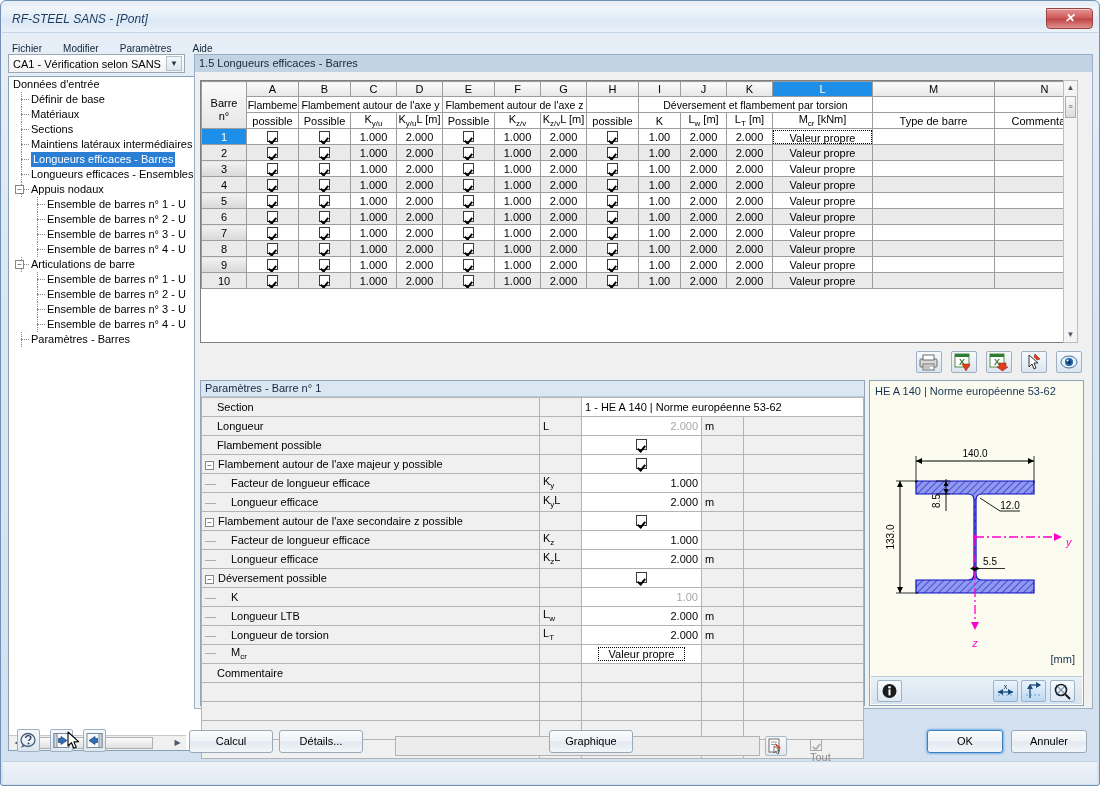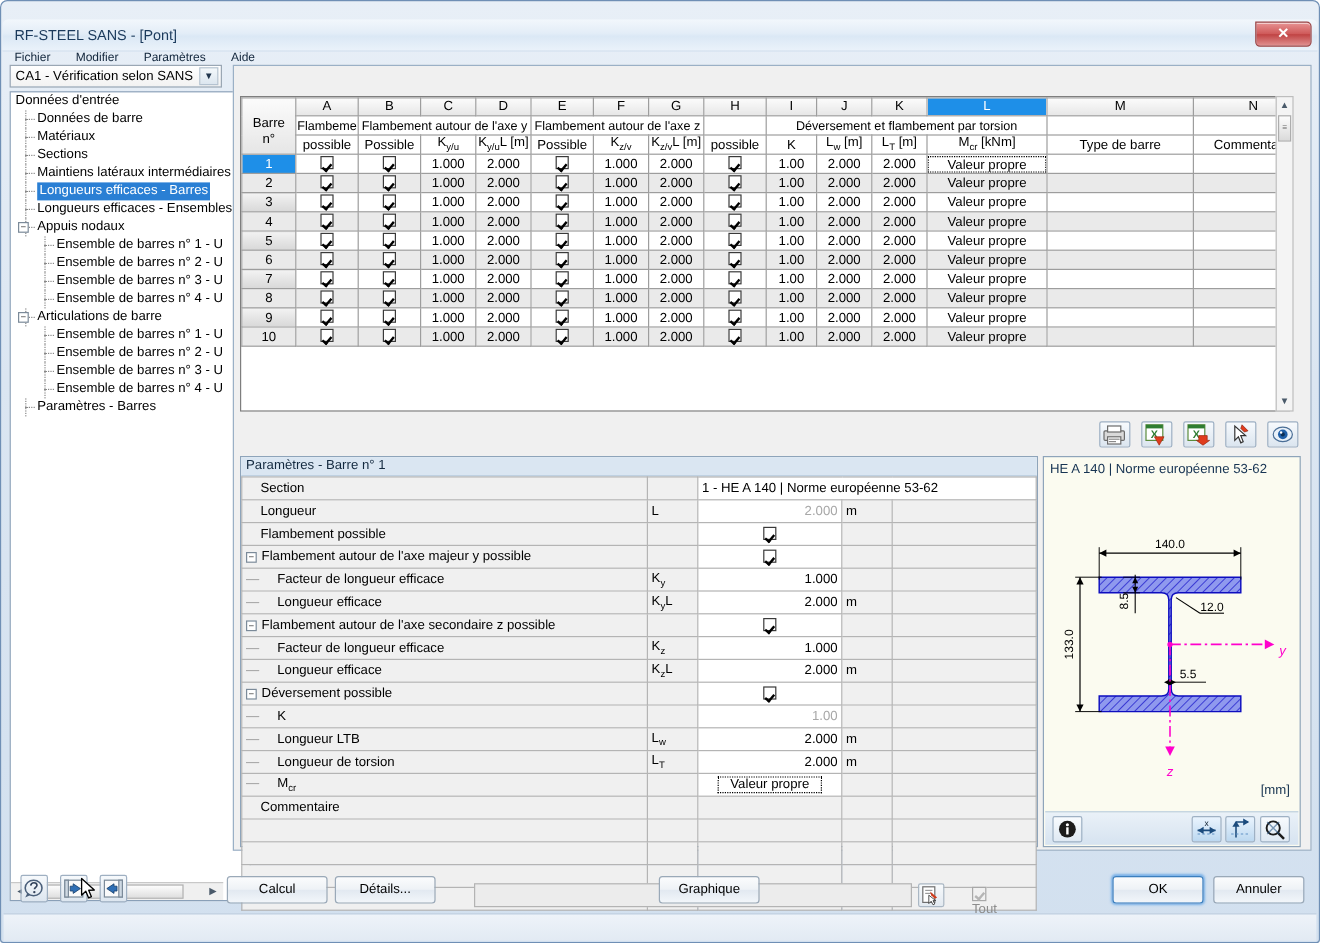--- a/index.html
+++ b/index.html
@@ -13,24 +13,25 @@
   }
 
   
   #window {
     position: absolute; left: 0; top: 0; width: 1100px; height: 786px;
     background: linear-gradient(to bottom,#e8eff7 0%, #dbe6f2 40%, #d2e0ef 100%);
     border: 1px solid #6f8fb5;
     border-radius: 6px 6px 3px 3px;
   }
   #titlebar {
-    position: absolute; left: 1px; top: 15px; right: 1px; height: 27px;
+    position: absolute; left: 1px; top: 5px; right: 1px; height: 27px;
     background: linear-gradient(to bottom,#f2f7fc 0%, #e3edf7 45%, #dbe8f5 55%, #eaf2fa 100%);
     border-radius: 5px 5px 0 0;
     border-bottom: 1px solid #c3d4e6;
+    font-style: italic;
   }
   #title-text {
     position: absolute; left: 10px; top: 6px;
     font-size: 12px; color: #1b3a5c;
   }
   #close-btn {
     position: absolute; right: 5px; top: 2px; width: 47px; height: 21px;
     background: linear-gradient(to bottom,#e79393 0%, #cf5a5a 48%, #c04444 52%, #e09090 100%);
     border: 1px solid #9a4141; border-radius: 0 4px 4px 4px;
     color: #fff; text-align: center; line-height: 19px;
@@ -322,21 +323,21 @@
   </div>
 
   <div id="sidebar">
     <div id="combo">
       <span id="combo-text">CA1 - Vérification selon SANS</span>
       <span id="combo-arrow">▼</span>
     </div>
     <div id="tree">
       <div id="tree-body">
           <div class="tnode lvl0"><span>Données d'entrée</span></div>
-          <div class="tnode lvl1"><span class="dash"></span><span class="vline"></span><span>Données de barre</span></div>
+          <div class="tnode lvl1"><span class="dash"></span><span class="vline"></span><span>Définir de base</span></div>
           <div class="tnode lvl1"><span class="dash"></span><span class="vline"></span><span>Matériaux</span></div>
           <div class="tnode lvl1"><span class="dash"></span><span class="vline"></span><span>Sections</span></div>
           <div class="tnode lvl1"><span class="dash"></span><span class="vline"></span><span>Maintiens latéraux intermédiaires</span></div>
           <div class="tnode lvl1"><span class="dash"></span><span class="vline"></span><span class="sel">Longueurs efficaces - Barres</span></div>
           <div class="tnode lvl1"><span class="dash"></span><span class="vline"></span><span>Longueurs efficaces - Ensembles</span></div>
           <div class="tnode lvl1"><span class="dash"></span><span class="vline"></span><span class="expander">−</span><span>Appuis nodaux</span></div>
           <div class="tnode lvl2"><span class="dash"></span><span class="vline"></span><span>Ensemble de barres n° 1 - U</span></div>
           <div class="tnode lvl2"><span class="dash"></span><span class="vline"></span><span>Ensemble de barres n° 2 - U</span></div>
           <div class="tnode lvl2"><span class="dash"></span><span class="vline"></span><span>Ensemble de barres n° 3 - U</span></div>
           <div class="tnode lvl2"><span class="dash"></span><span class="vline"></span><span>Ensemble de barres n° 4 - U</span></div>
@@ -374,20 +375,21 @@
     <div class="ltbtn">
       <svg width="21" height="21" viewBox="0 0 21 21">
         <rect x="3" y="3.5" width="15" height="14" fill="#fafafa" stroke="#7b8a99"></rect>
         <rect x="15" y="3.5" width="3" height="14" fill="#cfd9e3" stroke="#7b8a99"></rect>
         <path d="M5 10.5 L11 6.5 L11 8.5 L13.5 8.5 L13.5 12.5 L11 12.5 L11 14.5 Z" fill="#2f6fb5" stroke="#19416e" stroke-width=".7" stroke-linejoin="round"></path>
       </svg>
     </div>
   </div>
 
   <div id="main">
+    <div id="panel-title">1.5 Longueurs efficaces - Barres</div>
 
     <div id="grid-wrap">
       <table class="grid">
         <colgroup>
           <col style="width:45px">
             <col style="width:52px">
             <col style="width:52px">
           <col style="width:46px">
             <col style="width:46px">
             <col style="width:52px">

